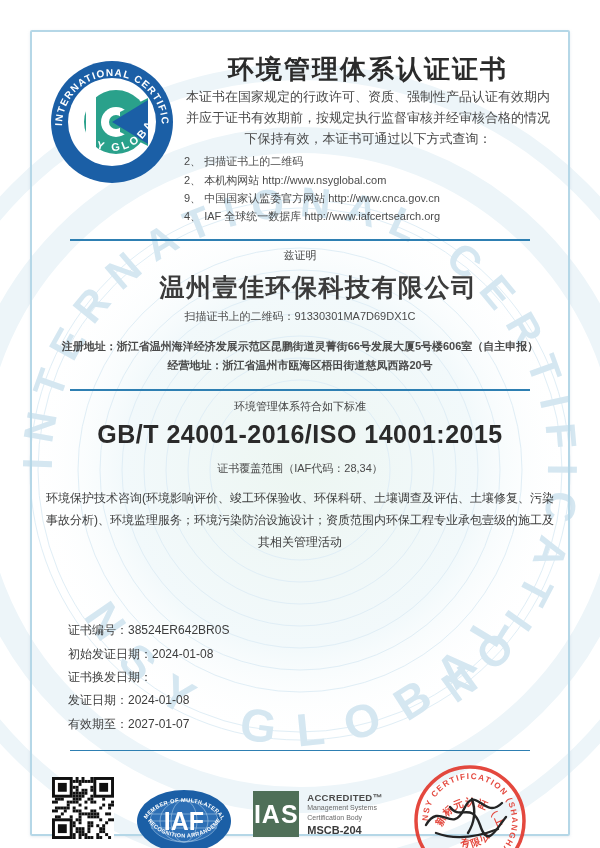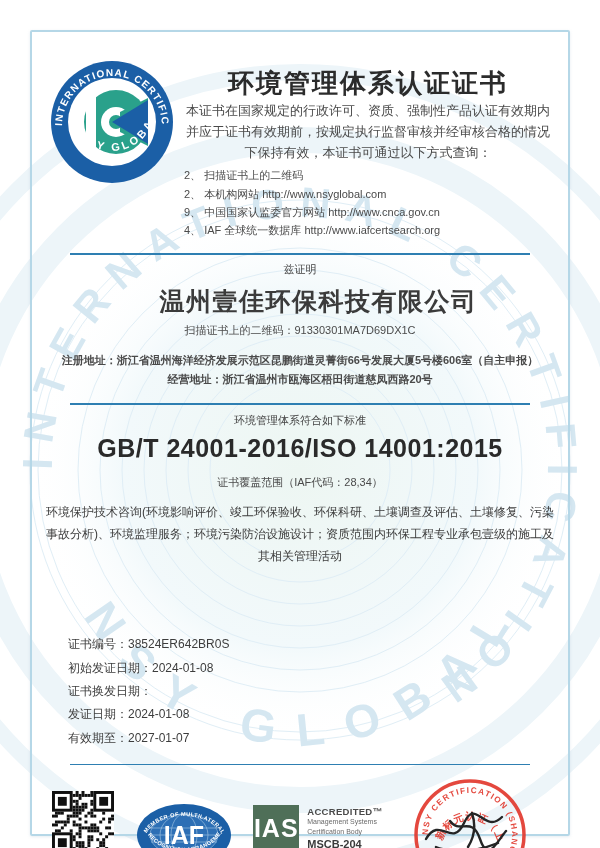--- a/index.html
+++ b/index.html
@@ -8,21 +8,21 @@
   }
   *{box-sizing:border-box;margin:0;padding:0;}
   html,body{background:#fff;}
   body{font-family:"Liberation Sans","DejaVu Sans",sans-serif;color:var(--dark);}
   .page{position:relative;width:600px;height:848px;background:#fff;overflow:hidden;outline:1px solid #e4e7e9;margin:0 auto;}
   .watermark{position:absolute;left:0;top:0;z-index:0;}
   .certificate{position:absolute;left:30px;top:30px;width:540px;height:806px;border:2px solid var(--border);border-radius:2px;z-index:1;box-shadow:0 1px 3px rgba(150,180,200,.25);}
   .header-row{display:flex;margin:16px 16px 0 18px;}
   .org-logo{flex:0 0 auto;margin-top:12px;}
   .header-right{flex:1;margin-left:10px;}
-  .cert-title{font-size:26px;font-weight:600;color:#2b2b2b;text-align:center;letter-spacing:2px;margin-top:18px;}
+  .cert-title{font-size:26px;font-weight:600;color:#2b2b2b;text-align:center;letter-spacing:2px;margin-top:4px;}
   .intro{font-size:13px;line-height:1.6;color:var(--body);text-align:center;}
   .query-list{margin-top:3px;}
   .q{font-size:11px;line-height:1.65;color:var(--body);}
   .rule{width:460px;margin:14px auto 0;border-top:2px solid var(--accent);}
   .rule.thin{border-top-width:1.5px;}
   .certify{text-align:center;}
   .certify-label{font-size:11px;color:#444;margin-top:7px;}
   .company{font-size:25px;font-weight:600;color:#3b3b3b;letter-spacing:1.5px;margin-top:8px;margin-left:37px;}
   .credit{font-size:11px;color:var(--body);margin-top:5px;}
   .addr-block{margin-top:13px;}

